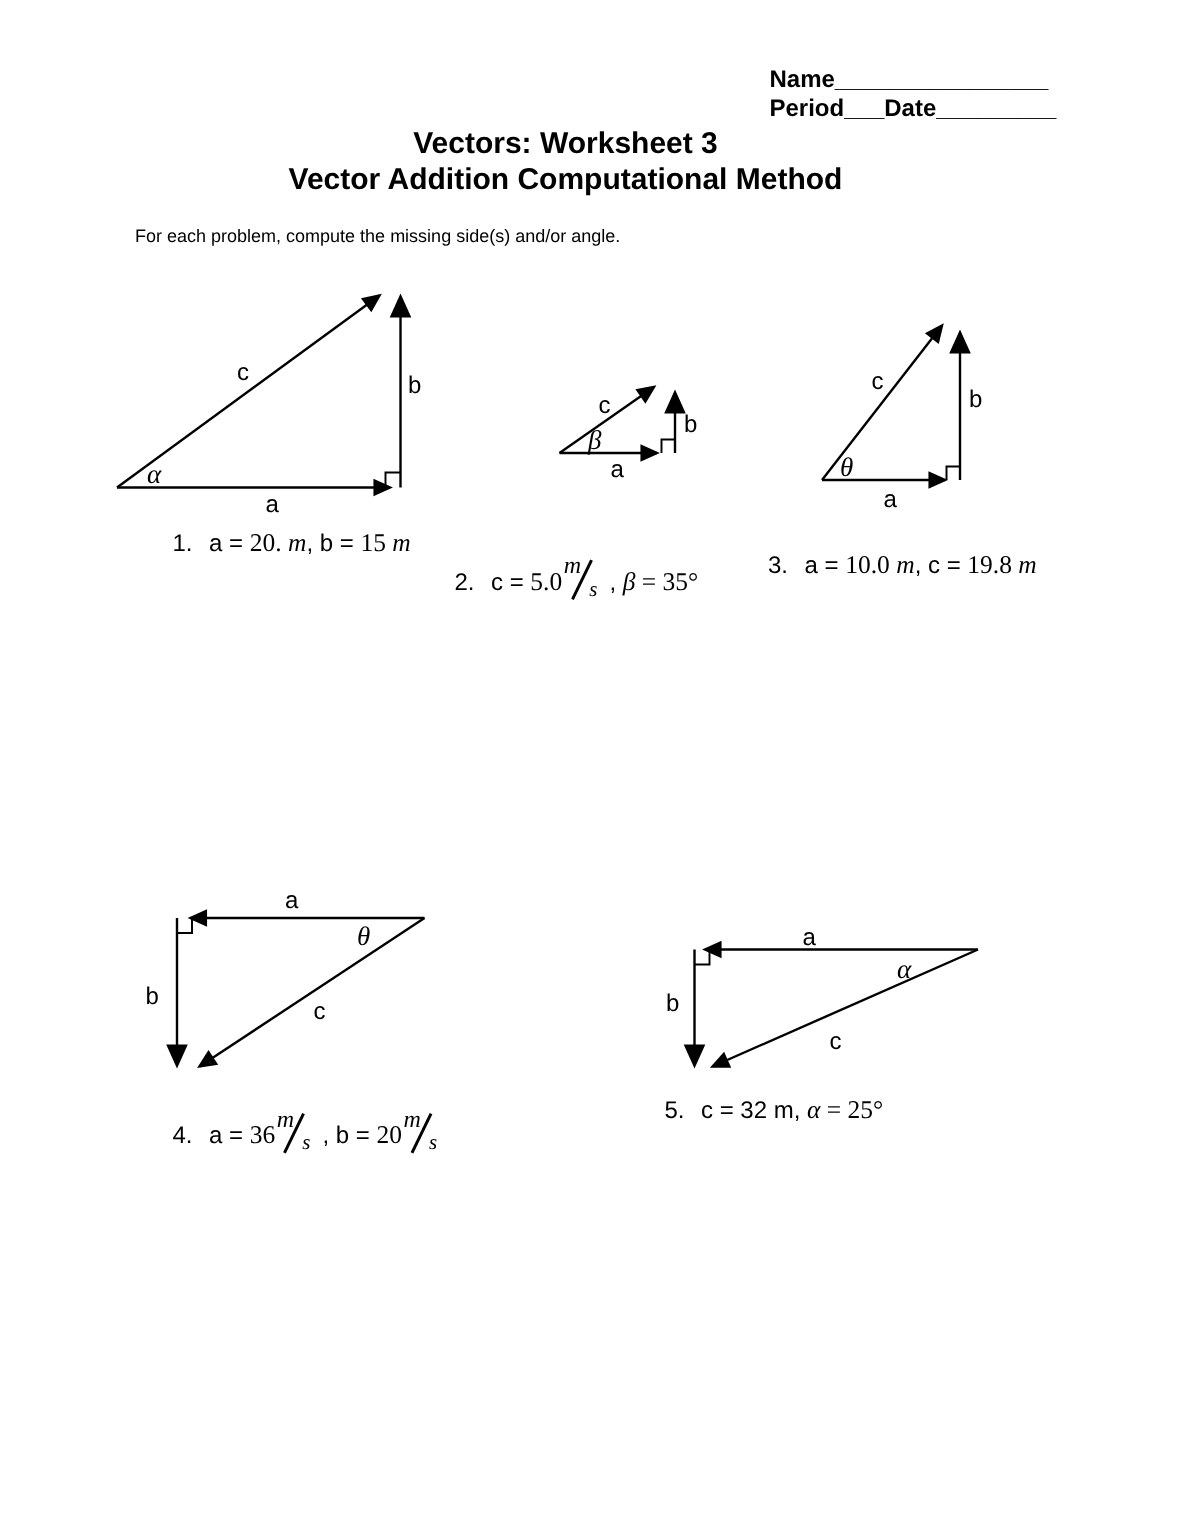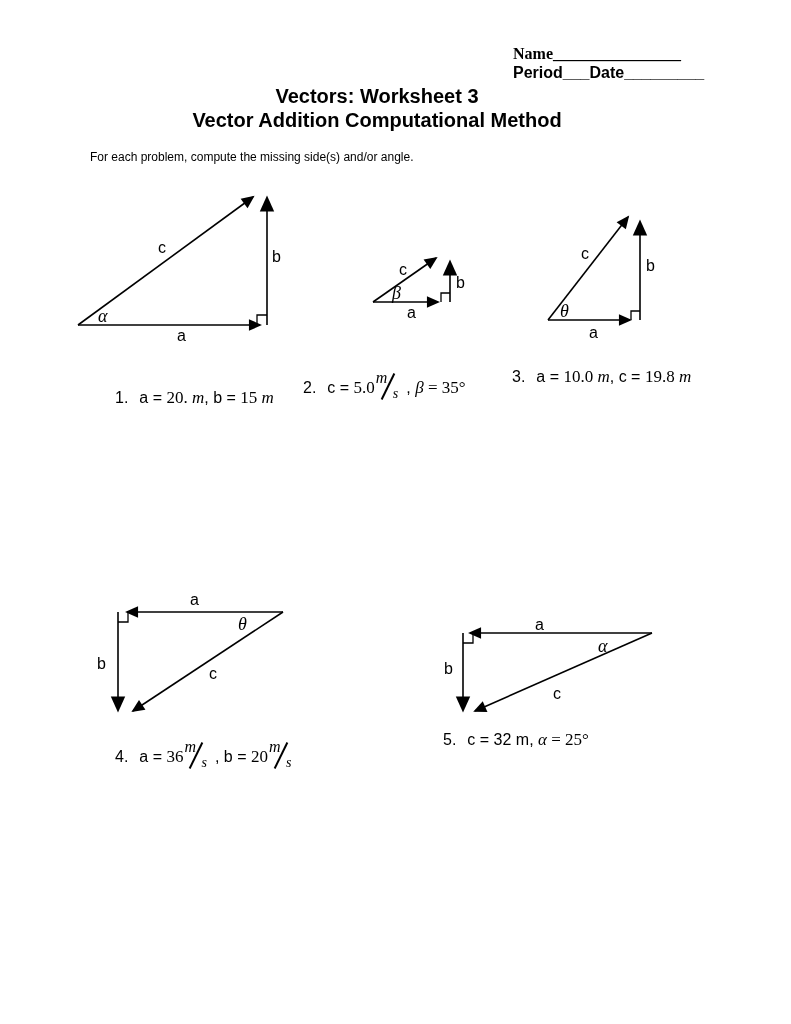--- a/index.html
+++ b/index.html
@@ -26,21 +26,21 @@
   svg .ra{stroke:#000;stroke-width:1.3;fill:none;}
   svg text{fill:#000;}
   svg .lbl{font-family:"Liberation Sans",sans-serif;font-size:16px;}
   svg .glbl{font-family:"Liberation Serif",serif;font-style:italic;font-size:18px;}
 </style>
 </head>
 <body>
 
 <div id="page">
 
-  <div class="abs hdr" style="top:44px;font-family:Liberation Serif, serif;">Name________________</div>
+  <div class="abs hdr" style="top:44px;">Name________________</div>
   <div class="abs hdr" style="top:63px;">Period___Date_________</div>
 
   <div class="abs" id="title">
     <div>Vectors: Worksheet 3</div>
     <div>Vector Addition Computational Method</div>
   </div>
 
   <div class="abs" id="instruction">For each problem, compute the missing side(s) and/or angle.</div>
 
   <svg class="abs" style="left:0;top:0;" width="791" height="1024" viewBox="0 0 791 1024">
@@ -102,21 +102,21 @@
       <line class="side" x1="463" y1="633" x2="463" y2="710" marker-end="url(#ahBig)"></line>
       <line class="side" x1="652" y1="633" x2="475" y2="711" marker-end="url(#ah)"></line>
       <path class="ra" d="M463,643 L473,643 L473,633"></path>
       <text class="lbl" x="535" y="630">a</text>
       <text class="glbl" x="598" y="652">α</text>
       <text class="lbl" x="444" y="674">b</text>
       <text class="lbl" x="553" y="699">c</text>
     </g>
   </svg>
 
-  <div class="abs prob" style="left:115px;top:388px;">
+  <div class="abs prob" style="left:115px;top:352px;">
     <span class="pnum">1.</span><span>a = </span><span class="tval">20.</span><span class="tunit"> m</span><span>, b = </span><span class="tval">15</span><span class="tunit"> m</span>
   </div>
 
   <div class="abs prob" style="left:303px;top:371px;text-align:right;">
     <span class="pnum">2.</span><span>c = </span><span class="tval">5.0</span><span class="frac"><span class="fn">m</span><span class="fs"></span><span class="fd">s</span></span><span> , </span><span class="greek">β</span><span class="teq"> = 35°</span>
   </div>
 
   <div class="abs prob" style="left:512px;top:367px;">
     <span class="pnum">3.</span><span>a = </span><span class="tval">10.0</span><span class="tunit"> m</span><span>, c = </span><span class="tval">19.8</span><span class="tunit"> m</span>
   </div>

